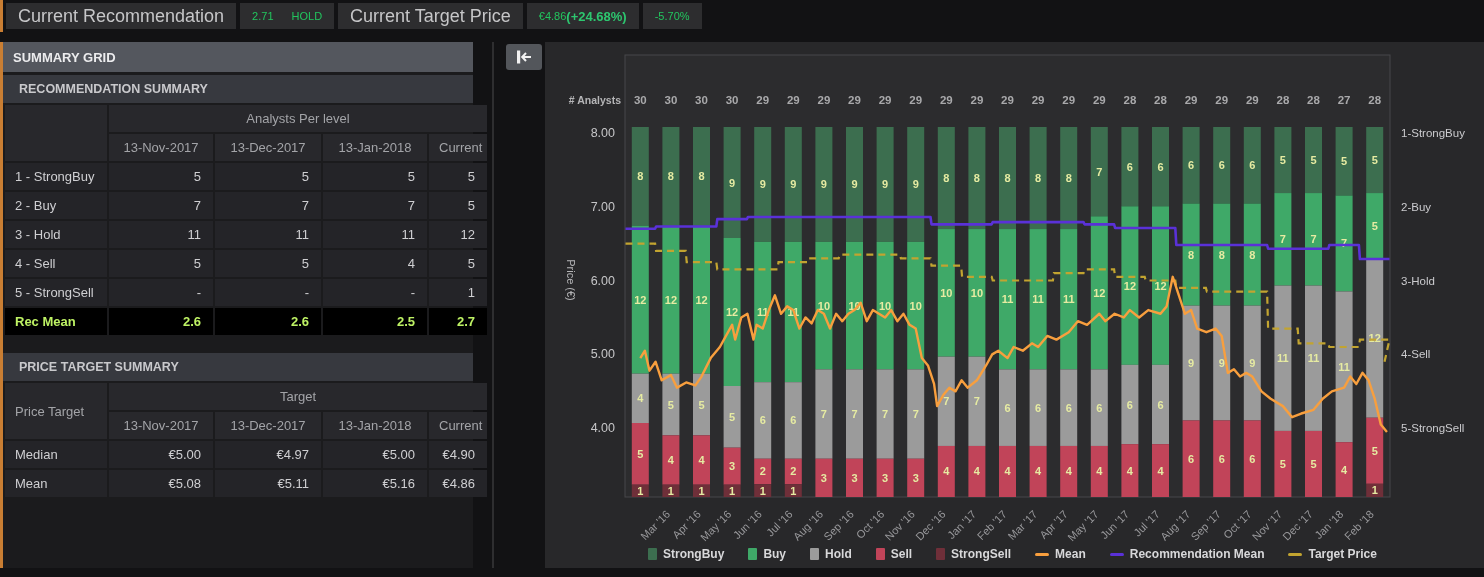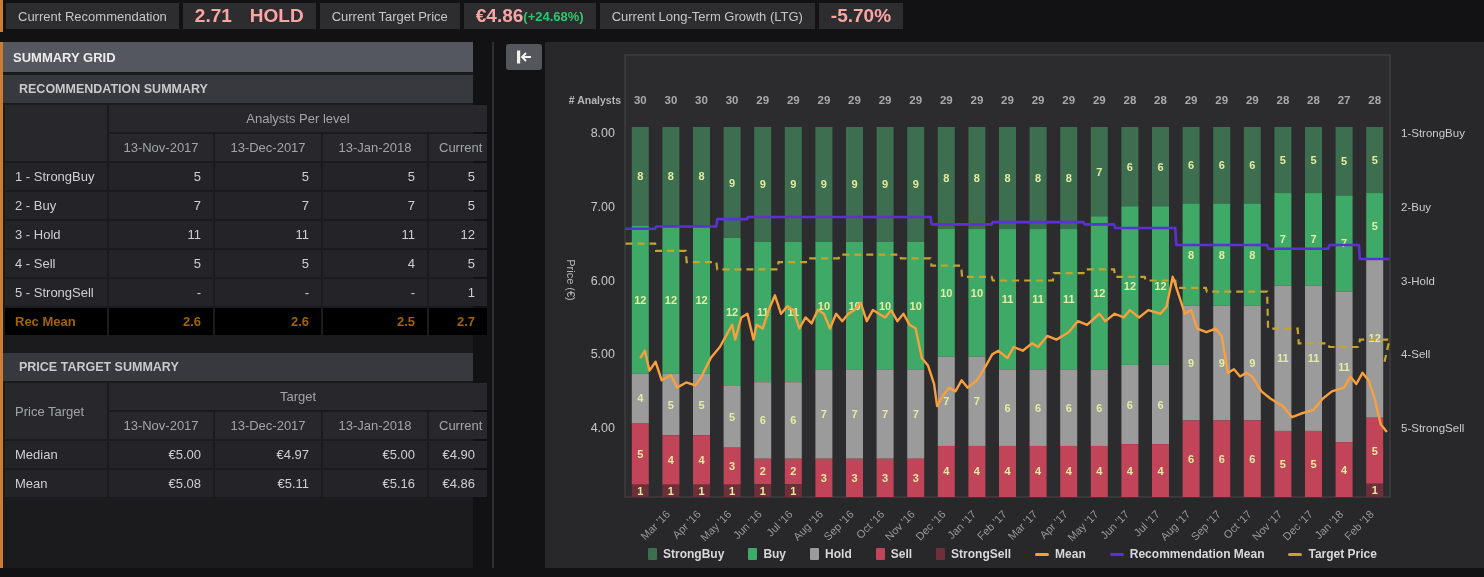--- a/index.html
+++ b/index.html
@@ -6,40 +6,40 @@
   html,body { width:1484px; height:577px; background:#121214; overflow:hidden;
               font-family:"Liberation Sans", sans-serif; }
   .stage { position:relative; width:1484px; height:577px; background:#121214; }
 
   
   .topbar { position:absolute; left:0; top:0; height:32px; width:1484px;
             display:flex; align-items:center; gap:4px; padding:3px 0 3px 3px;
             border-left:3px solid #c97e33; }
   .tcell { background:#2d2d2f; height:26px; display:flex; align-items:center;
            padding:0 12px; white-space:nowrap; }
-  .tlabel { color:#c6c6c8; font-size:13px; }
-  .tval  { color:#fca5a5; font-size:19px; font-weight:bold; }
+  .tlabel { color:#c6c6c8; font-size:18px; }
+  .tval  { color:#22c55e; font-size:11px; font-weight:normal; }
   .tgreen { color:#2dc66f; font-size:13px; font-weight:bold; }
   .tgap2 { margin-left:18px; }
 
   
   .left-panel { position:absolute; left:0; top:42px; width:473px; bottom:9px;
                 background:#1b1b1d; border-left:3px solid #c97e33; }
   .titlebar { height:30px; background:#54575e; color:#ececee; font-size:13px;
               font-weight:bold; display:flex; align-items:center; padding-left:10px;
               margin-bottom:3px; }
   .sectionbar { height:28px; background:#37393f; color:#c9c9cc; font-size:12.5px;
                 font-weight:bold; display:flex; align-items:center; padding-left:16px; }
   table.grid { border-collapse:separate; border-spacing:2px; width:484px; table-layout:fixed; }
   table.grid td, table.grid th { background:#242428; color:#cfcfd2; font-size:13px;
       font-weight:normal; padding:6px 10px; overflow:hidden; white-space:nowrap; }
   table.grid th { background:#28282c; color:#a3a4a8; text-align:center; }
   table.grid td.rlabel { text-align:left; }
   table.grid td.val { text-align:right; padding-right:12px; }
-  table.grid tr.footer td { background:#000000; color:#a16207; font-weight:bold; }
+  table.grid tr.footer td { background:#000000; color:#bef264; font-weight:bold; }
   .pt-section { margin-top:16px; }
 
   
   .vdivider { position:absolute; left:492px; top:42px; bottom:9px; width:2px; background:#2e2e30; }
   .collapse-btn { position:absolute; left:506px; top:44px; width:36px; height:26px;
                   background:#53565b; border-radius:3px; display:flex;
                   align-items:center; justify-content:center; cursor:pointer; }
 
   
   .chart-panel { position:absolute; left:545px; top:42px; right:0; bottom:9px;
@@ -64,23 +64,20 @@
     <div class="tcell">
       <span class="tval">2.71</span>
       <span class="tval tgap2">HOLD</span>
     </div>
     <div class="tcell">
       <span class="tlabel">Current Target Price</span>
     </div>
     <div class="tcell">
       <span class="tval">€4.86</span>
       <span class="tgreen">(+24.68%)</span>
-    </div>
-    <div class="tcell">
-      <span class="tlabel">Current Long-Term Growth (LTG)</span>
     </div>
     <div class="tcell">
       <span class="tval">-5.70%</span>
     </div>
   </div>
 
   <div class="left-panel">
     <div class="titlebar">
       <span>SUMMARY GRID</span>
     </div>

